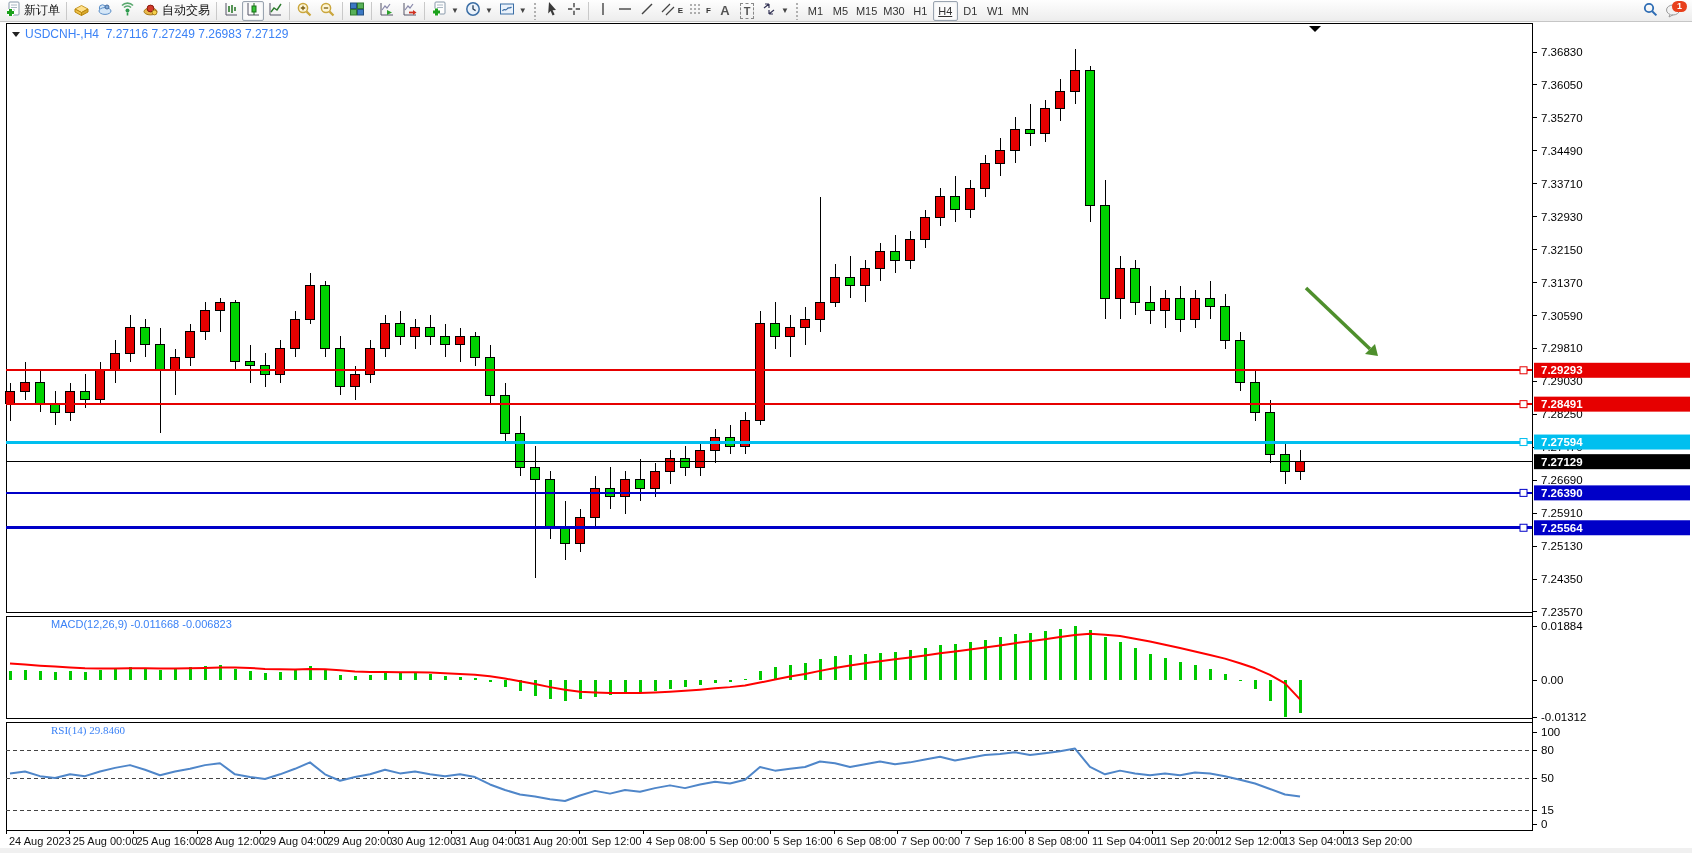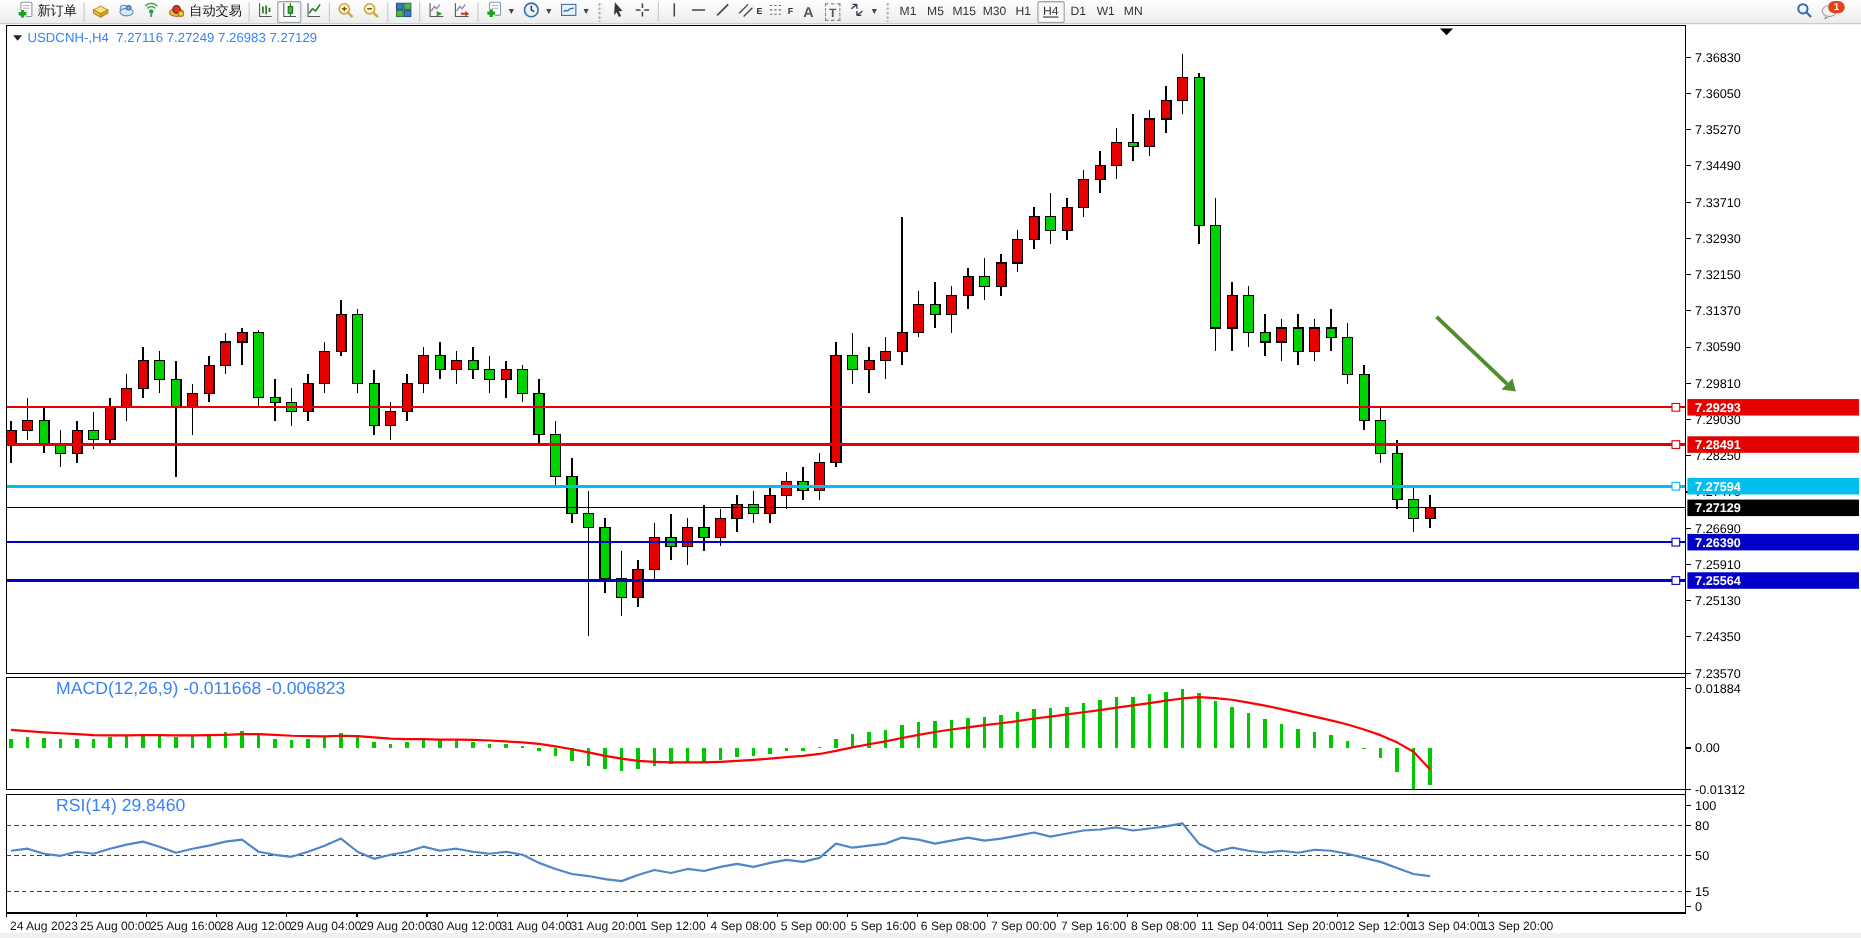--- a/index.html
+++ b/index.html
@@ -1,42 +1,42 @@
 <!DOCTYPE html>
 <html><head>
 <meta charset="utf-8">
 <style>
   html,body{margin:0;padding:0;background:#fff;}
   .stage{position:relative;width:1692px;height:853px;overflow:hidden;
          font-family:"Liberation Sans",sans-serif;background:#fff;}
   
   .toolbar{position:absolute;left:0;top:0;width:1692px;height:22px;
     background:linear-gradient(#fefefe,#ededed);border-bottom:1px solid #c6c6c6;
-    display:flex;align-items:center;padding:0 12px;box-sizing:border-box;z-index:10;}
+    display:flex;align-items:center;padding:0 2px;box-sizing:border-box;z-index:10;}
   .tbtn{display:inline-flex;align-items:center;justify-content:center;gap:3px;
     height:20px;min-width:22px;padding:0 2px;border:1px solid transparent;border-radius:2px;
     background:transparent;font-family:"Liberation Sans",sans-serif;font-size:12px;color:#222;cursor:default;}
   .tbtn.active{border:1px solid #9aa4b0;background:#fbfbfb;box-shadow:inset 0 0 2px #cdd4da;text-decoration:underline;}
   .tbtn .lbl{font-size:12px;color:#111;white-space:nowrap;}
   .caret{font-size:8px;color:#444;margin-left:1px;}
   .sep{width:1px;height:18px;background:#c9c9c9;margin:0 3px;flex:0 0 auto;}
   .handle{width:5px;height:18px;margin:0 3px;flex:0 0 auto;
     background-image:radial-gradient(#b0b0b0 1px,transparent 1.2px);background-size:4px 4px;}
   .tf{font-size:11px;color:#333;min-width:25px;}
   .spacer{flex:1;}
   .glyph{font-size:12px;font-weight:bold;color:#333;}
   .badge{position:absolute;right:-2px;top:-1px;background:#e8401c;color:#fff;border-radius:7px;
     font-size:9px;line-height:11px;min-width:11px;text-align:center;padding:0 2px;font-weight:bold;}
   .relbtn{position:relative;}
   
   .overlay{position:absolute;z-index:5;color:#3b82f6;white-space:nowrap;}
   .symline{left:12px;top:27px;font-size:12px;}
   .symline .tri{display:inline-block;width:0;height:0;border-left:4px solid transparent;
      border-right:4px solid transparent;border-top:5px solid #222;margin-right:5px;vertical-align:middle;}
-  .indlabel{font-size:16px;padding-left:40px;}
+  .indlabel{font-size:11px;padding-left:40px;}
   svg text{font-family:"Liberation Sans",sans-serif;}
 </style>
 </head>
 <body>
 <div class="stage">
 
 <div class="toolbar">
   <button class="tbtn">
     <span>
       <svg width="16" height="16">
@@ -678,15 +678,15 @@
       <line x1="1280" y1="830" x2="1280" y2="834" stroke="#000" shape-rendering="crispEdges"></line>
       <text x="1283" y="845" font-size="11" fill="#111">13 Sep 04:00</text>
       <line x1="1343.7" y1="830" x2="1343.7" y2="834" stroke="#000" shape-rendering="crispEdges"></line>
       <text x="1346.7" y="845" font-size="11" fill="#111">13 Sep 20:00</text>
     </svg>
 
 <div class="overlay symline">
   <span class="tri"></span><span>USDCNH-,H4</span>&nbsp;&nbsp;<span>7.27116 7.27249 7.26983 7.27129</span>
 </div>
 <div class="overlay indlabel" style="left:11px;top:618px;">MACD(12,26,9) -0.011668 -0.006823</div>
-<div class="overlay indlabel" style="left:11px;top:724px;">RSI(14) 29.8460</div>
+<div class="overlay indlabel" style="left:11px;top:724px;font-family:Liberation Serif, serif;">RSI(14) 29.8460</div>
 
 </div>
 
 </body></html>

